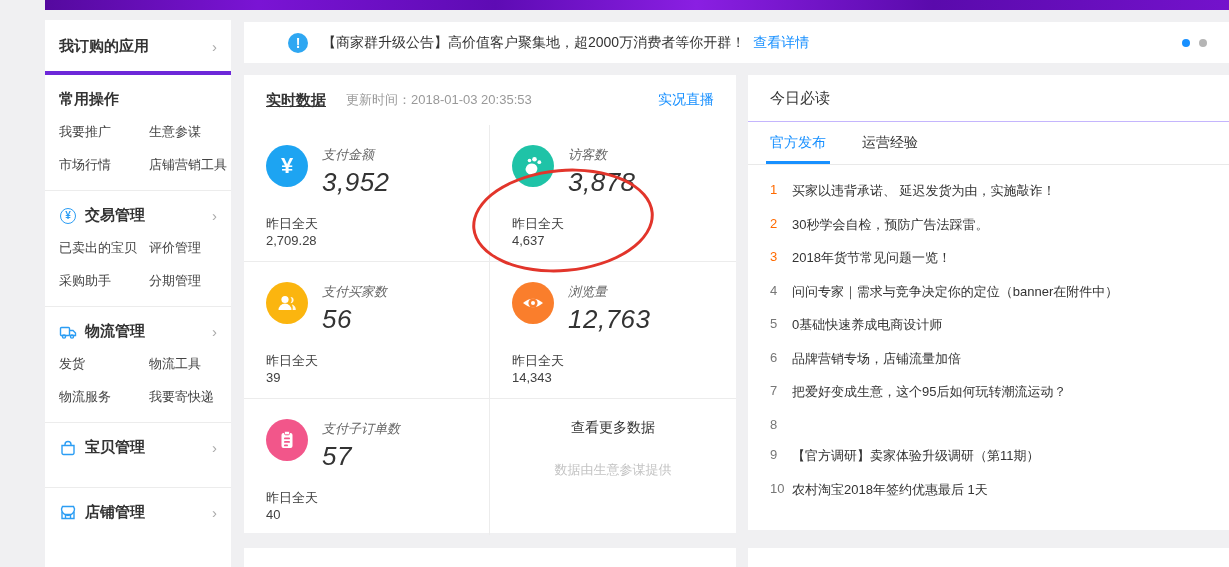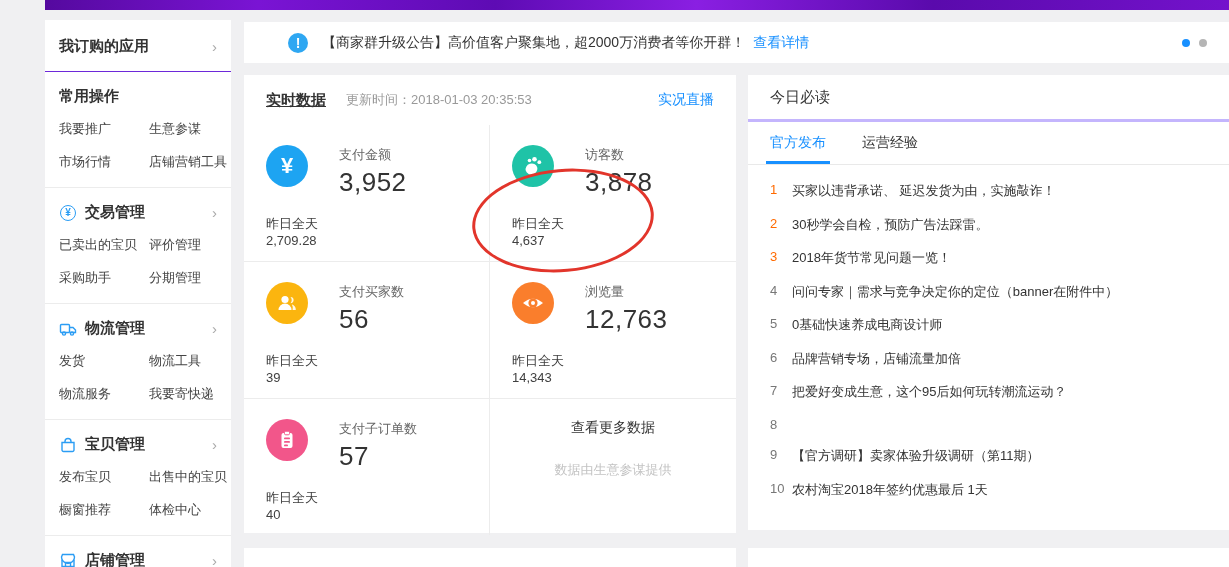--- a/index.html
+++ b/index.html
@@ -8,21 +8,21 @@
   .abs { position:absolute; }
   .panel { background:#fff; position:absolute; }
 
   
   #topbar { left:45px; top:0; width:1184px; height:10px;
     background:linear-gradient(90deg,#55099f 0%,#7a14d4 18%,#5e0bb4 38%,#8a1fe2 55%,#5a0aac 75%,#7412cc 100%); }
 
   
   #sidebar { left:45px; top:20px; width:186px; height:560px; background:#fff; }
   .side-top { display:flex; align-items:center; justify-content:space-between;
-    padding:17px 14px 15px 14px; border-bottom:1px solid #6d28d9; }
+    padding:17px 14px 15px 14px; border-bottom:4px solid #6d28d9; }
   .side-top .t { font-size:15px; font-weight:bold; color:#333; }
   .chev { color:#aaa; font-size:15px; line-height:1; }
   .side-sec { padding:15px 14px 16px 14px; border-bottom:1px solid #ececec; }
   .sec-head { display:flex; align-items:center; margin-bottom:14px; }
   .sec-head .t { font-size:15px; font-weight:bold; color:#333; flex:1; }
   .sec-icon { width:18px; height:18px; margin-right:8px; display:flex; align-items:center; justify-content:center; }
   .yuan-circ { width:16px; height:16px; border:1.4px solid #2b9df4; border-radius:50%;
     color:#2b9df4; font-size:10px; font-weight:bold; display:flex; align-items:center; justify-content:center; }
   .links { display:grid; grid-template-columns:90px auto; row-gap:15px; }
   .links a { font-size:13px; color:#444; text-decoration:none; white-space:nowrap; }
@@ -46,36 +46,36 @@
   .rt-live { margin-left:auto; font-size:14px; color:#1890ff; text-decoration:none; }
   .grid { position:relative; }
   .grow { display:flex; border-top:1px solid #ececec; }
   .grow:first-child { border-top:none; }
   .cell { width:246px; height:136px; padding:20px 22px 13px 22px; display:flex; flex-direction:column; }
   .cell.l { border-right:1px solid #ececec; }
   .stat-top { display:flex; }
   .stat-ic { width:42px; height:42px; border-radius:50%; flex:none; display:flex;
     align-items:center; justify-content:center; color:#fff; }
   .stat-ic .yglyph { font-size:22px; font-weight:bold; }
-  .stat-txt { margin-left:31px; }
+  .stat-txt { margin-left:14px;font-style:italic; }
   .stat-label { font-size:13px; color:#666; margin:1px 0 3px 0; }
   .stat-value { font-size:26px; color:#333; letter-spacing:0.5px; }
   .ycompare { margin-top:auto; display:flex; justify-content:space-between;
     font-size:13px; color:#404040;flex-direction:column; }
   .more-cell { align-items:center; justify-content:flex-start; display:flex; flex-direction:column; }
   .more-link { font-size:14px; color:#333; text-decoration:none; }
   .more-note { font-size:13px; color:#c3c3c3; margin-top:24px; }
   #red-ellipse { left:228px; top:44px; width:182px; height:103px;
     border:3px solid #e2352b; border-radius:50%; transform:rotate(-5deg);
     pointer-events:none; }
 
   
   #mustread { left:748px; top:75px; width:481px; height:455px; }
   .mr-head { height:47px; display:flex; align-items:center; padding:16px 22px;
-    border-bottom:3px solid #c4b5fd; font-size:15px; color:#333; }
+    border-bottom:1px solid #c4b5fd; font-size:15px; color:#333; }
   .mr-tabs { height:43px; display:flex; gap:36px; padding:0 22px; border-bottom:1px solid #e9e9e9; }
   .mr-tab { font-size:14px; color:#333; display:flex; align-items:center; position:relative; cursor:pointer; }
   .mr-tab.active { color:#1890ff; }
   .mr-tab.active::after { content:""; position:absolute; left:-4px; right:-4px; bottom:0;
     height:3px; background:#1890ff; }
   .mr-list { list-style:none; padding:17px 22px 0 22px; }
   .mr-list li { display:flex; font-size:13px; color:#333; margin-bottom:15.5px; white-space:nowrap; }
   .mr-num { width:22px; flex:none; color:#777; }
   li.hot .mr-num { color:#ff6a00; }
   .mr-item-text { overflow:hidden; text-overflow:ellipsis; }
@@ -148,26 +148,20 @@
     <div class="sec-head">
       <span class="sec-icon">
         <svg width="18" height="18" viewBox="0 0 18 18" fill="none" stroke="#2b9df4" stroke-width="1.4">
           <path d="M3 6.5 h12 v7.5 a1.5 1.5 0 0 1 -1.5 1.5 h-9 a1.5 1.5 0 0 1 -1.5 -1.5 z"></path>
           <path d="M6 6.5 v-1 a3 3 0 0 1 6 0 v1"></path>
         </svg>
       </span>
       <span class="t">宝贝管理</span>
       <span class="chev">›</span>
     </div>
-    <div class="links">
-      <a href="#">发布宝贝</a>
-      <a href="#">出售中的宝贝</a>
-      <a href="#">橱窗推荐</a>
-      <a href="#">体检中心</a>
-    </div>
   </div>
 
   <div class="side-sec" style="border-bottom:none;">
     <div class="sec-head">
       <span class="sec-icon">
         <svg width="18" height="18" viewBox="0 0 18 18" fill="none" stroke="#2b9df4" stroke-width="1.4">
           <path d="M3 8 v6.5 h12 V8"></path>
           <path d="M2.5 5 l1-2.5 h11 l1 2.5 a2 2 0 0 1 -13 0 z"></path>
           <path d="M6.5 14.5 v-4 h5 v4"></path>
         </svg>

